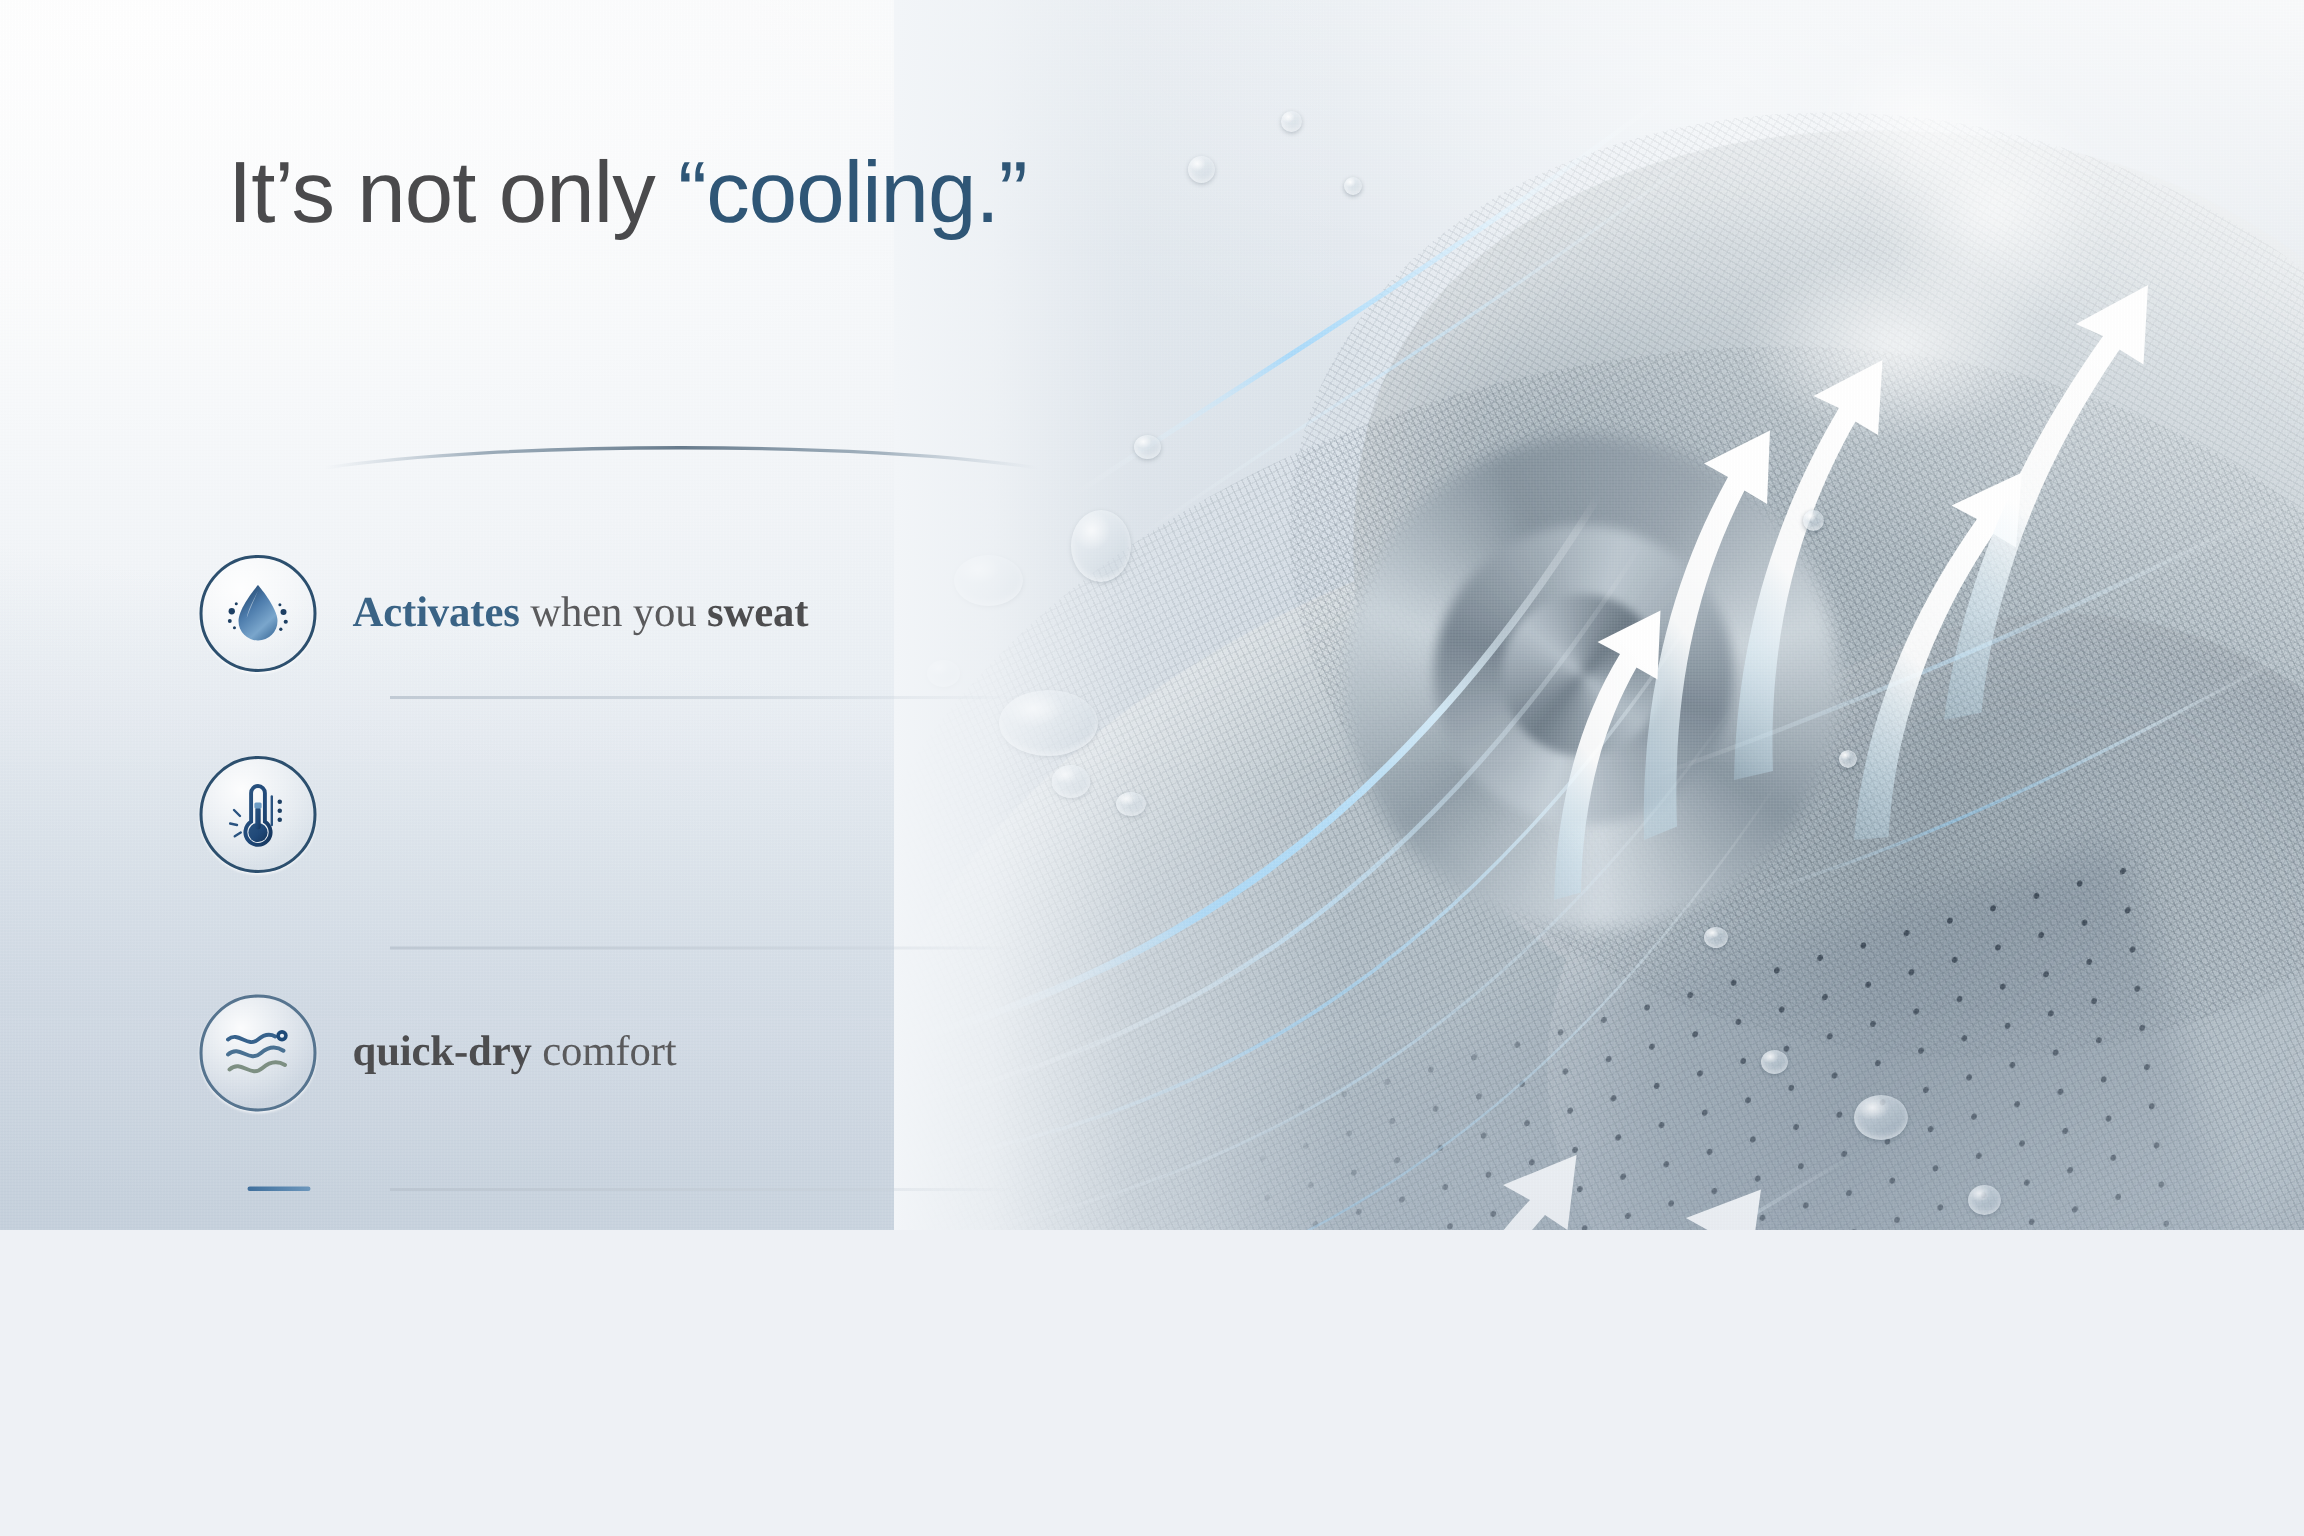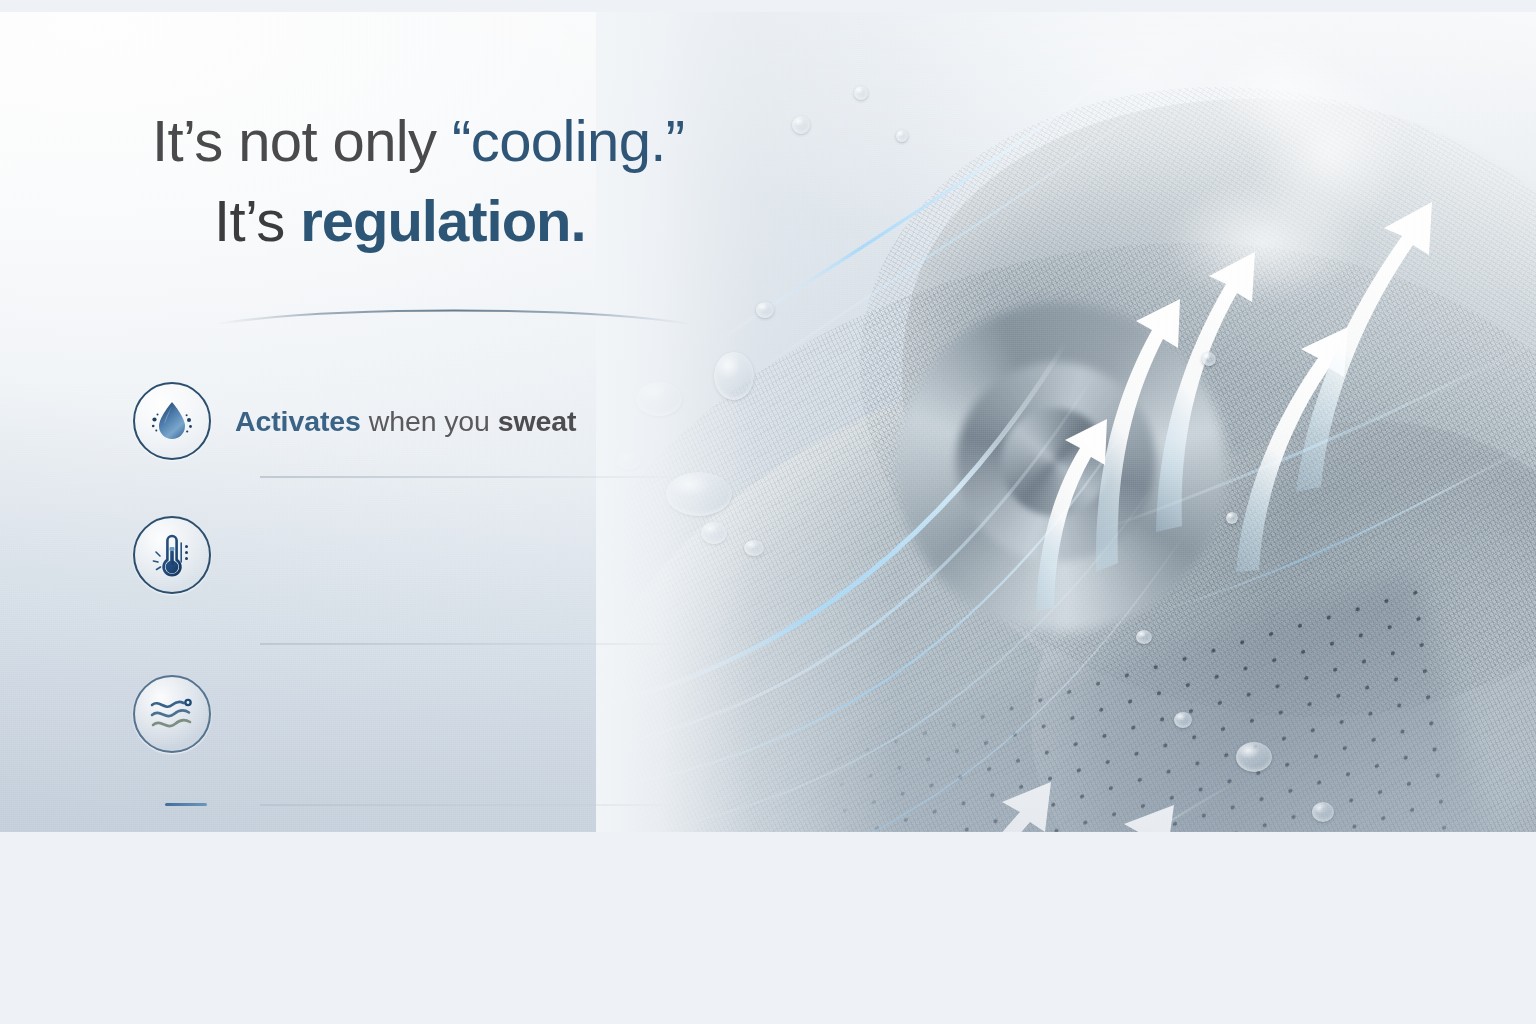--- a/index.html
+++ b/index.html
@@ -1,21 +1,21 @@
 <!DOCTYPE html>
 <html><head>
 <meta charset="utf-8">
 <style>
   html,body{margin:0;padding:0;}
   body{
     width:1536px;height:1024px;overflow:hidden;
     font-family:"Liberation Sans","DejaVu Sans",sans-serif;
     background:#eef1f5;
   }
-  .stage{position:relative;width:1536px;height:820px;overflow:hidden;margin-top:12px;}
+  .stage{position:relative;width:1536px;height:820px;overflow:hidden;}
 
   
   .bg-base{
     position:absolute;inset:0;
     background:
       radial-gradient(120% 95% at 6% 2%, #ffffff 0%, #fbfcfd 22%, #f2f5f8 46%, #e6ecf2 70%, #d9e1e9 100%);
   }
   .bg-cool{
     position:absolute;inset:0;
     background:
@@ -158,21 +158,21 @@
     margin-top:22px;margin-left:62px;font-size:58px;line-height:1.0;letter-spacing:-.6px;
     color:#3c3c3e;font-weight:400;white-space:nowrap;
   }
   .h-line2 b{color:#2d5676;font-weight:700;letter-spacing:-1px;}
 
   .rule-arc{
     position:absolute;left:214px;top:292px;width:480px;height:26px;overflow:visible;
   }
 
   .features{position:absolute;left:0;top:360px;width:720px;}
-  .feature{position:relative;height:auto;}
+  .feature{position:relative;height:auto;font-family:Liberation Serif, serif;}
   .frow{display:flex;align-items:center;gap:24px;}
   .badge{
     width:74px;height:74px;border-radius:50%;flex:0 0 74px;margin-left:133px;
     border:2px solid #2c4f6e;
     background:radial-gradient(70% 70% at 35% 28%, rgba(255,255,255,.92), rgba(255,255,255,.28) 70%, rgba(255,255,255,0) 100%);
     display:flex;align-items:center;justify-content:center;
     box-shadow:0 1px 2px rgba(255,255,255,.8);
   }
   .badge.soft{border-color:#56748f;}
   .ftext{
@@ -282,21 +282,20 @@
     <div class="photo-fade"></div>
   </div>
 
   <div class="bg-cool"></div>
   <div class="bg-noise"></div>
 
   <div class="content">
 
     <div class="headline">
       <div class="h-line1"><span>It’s not only </span><span class="blue">“cooling.”</span></div>
-      <div class="h-line2"><span>It’s </span><b>regulation.</b></div>
     </div>
 
     <svg class="rule-arc" viewBox="0 0 480 26">
       <defs>
         <linearGradient id="arcg" x1="0" y1="0" x2="1" y2="0">
           <stop offset="0%" stop-color="#9fb0c0" stop-opacity="0"></stop>
           <stop offset="22%" stop-color="#6f8699" stop-opacity=".65"></stop>
           <stop offset="50%" stop-color="#4d6478" stop-opacity=".85"></stop>
           <stop offset="78%" stop-color="#6f8699" stop-opacity=".6"></stop>
           <stop offset="100%" stop-color="#9fb0c0" stop-opacity="0"></stop>
@@ -379,20 +378,21 @@
               <g fill="none" stroke-width="2.6" stroke-linecap="round">
                 <path d="M6,13 C13,7 19,19 26,13 C30,9.6 34,9 37.5,11" stroke="#37628c"></path>
                 <path d="M6,23 C14,16 20,29 28,22 C33,17.8 38,17.2 43,20.5" stroke="#4a7192"></path>
                 <path d="M7,33 C15,26 21,39 29,32 C34,27.6 39,27 44,30" stroke="#7d8f82"></path>
               </g>
               <circle cx="42" cy="10.5" r="3.8" fill="#1e4a78"></circle>
               <circle cx="42" cy="10.5" r="1.4" fill="#eaf1f7"></circle>
             </svg>
           </div>
           <div class="ftext">
+            <div><b>quick-dry</b><span> comfort</span></div>
           </div>
         </div>
         <div class="tick" style="top:142px;"></div>
         <div class="divider" style="top:143px;"></div>
       </div>
 
       <div class="feature" style="height:170px;">
         <div class="frow" style="padding-top:22px;">
           <div class="badge">
             <svg width="50" height="50" viewBox="0 0 50 50">

